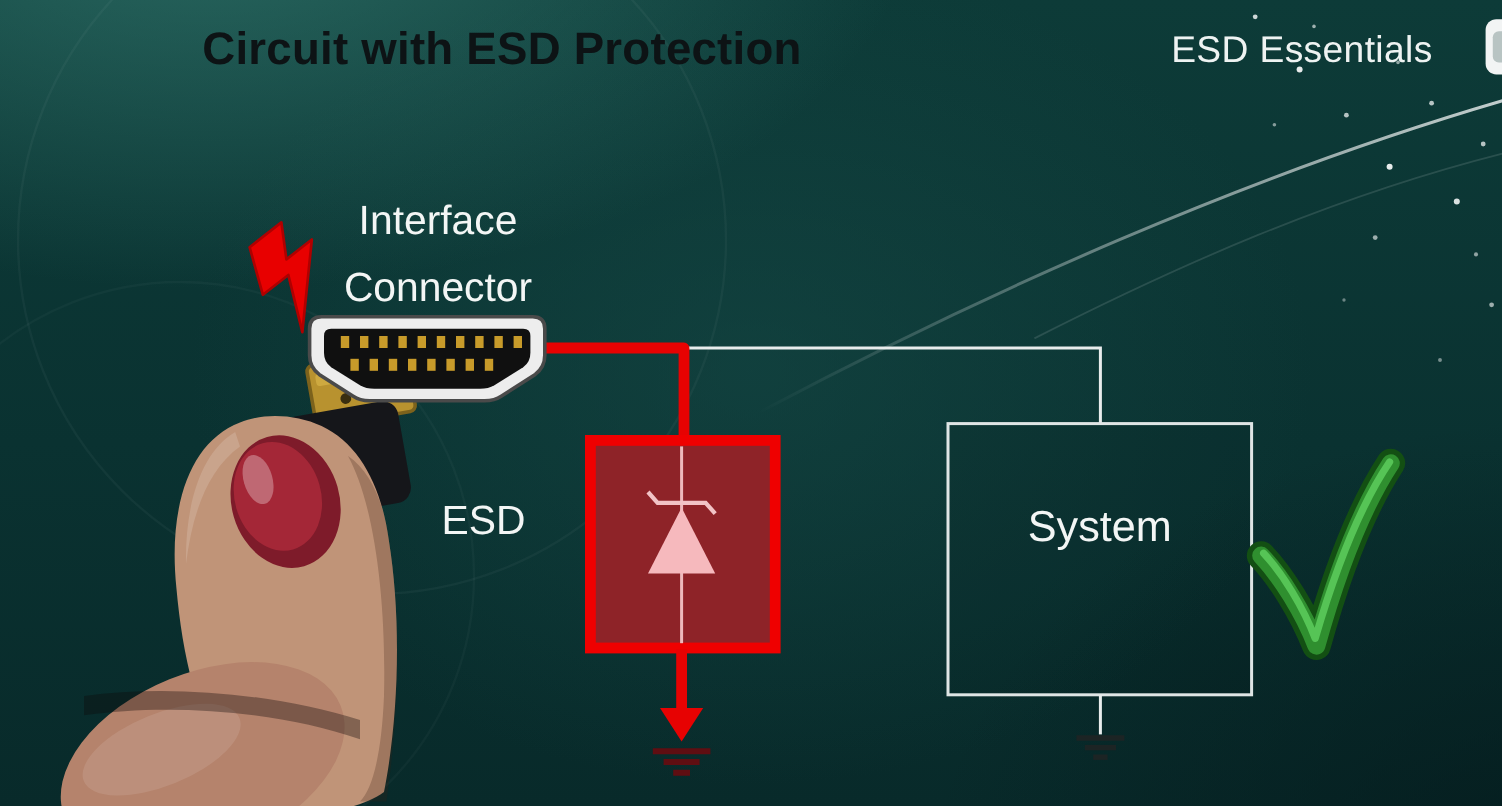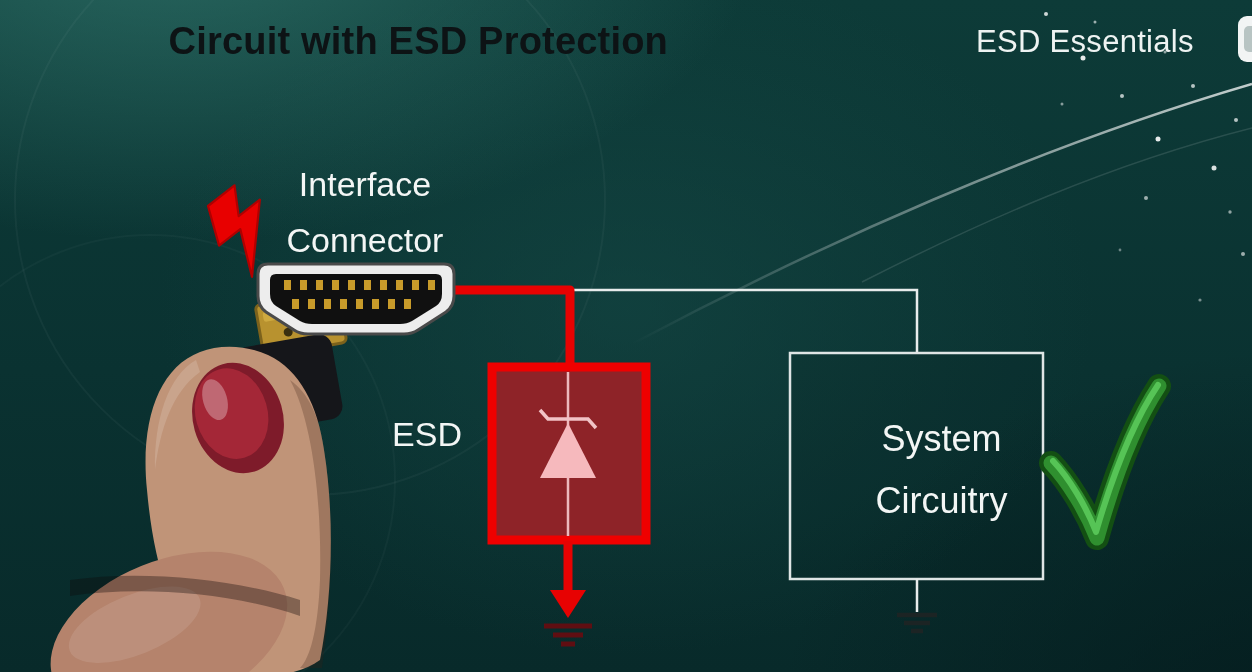--- a/index.html
+++ b/index.html
@@ -28,26 +28,26 @@
     left:976px;top:24px;width:256px;
     font-size:31px;font-weight:400;color:#eef3f2;
     letter-spacing:0.3px;white-space:nowrap;
   }
   .lbl{color:#f3f6f5;}
   .connector-label{
     left:245px;top:156px;width:240px;text-align:center;
     font-size:34px;line-height:56px;
   }
   .diode-label{
-    left:368px;top:406px;width:118px;text-align:center;
+    left:368px;top:406px;width:118px;text-align:left;
     font-size:34px;line-height:56px;
   }
   .system-label{
     left:790px;top:408px;width:253px;text-align:center;
-    font-size:36px;line-height:62px;padding-left:25px;
+    font-size:36px;line-height:62px;
   }
 </style>
 </head>
 <body>
 
 <div class="slide">
 
   <svg class="svg-layer" viewBox="0 0 1252 672">
     <defs>
       <linearGradient id="curveFade" x1="1" y1="0" x2="0" y2="1">
@@ -216,16 +216,15 @@
   </div>
 
   <div class="abs brand">ESD Essentials</div>
 
   <div class="abs diode-label lbl">
     <div>ESD</div>
   </div>
 
   <div class="abs system-label lbl">
     <div>System</div>
-    <div>Circuitry</div>
   </div>
 
 </div>
 
 </body></html>

